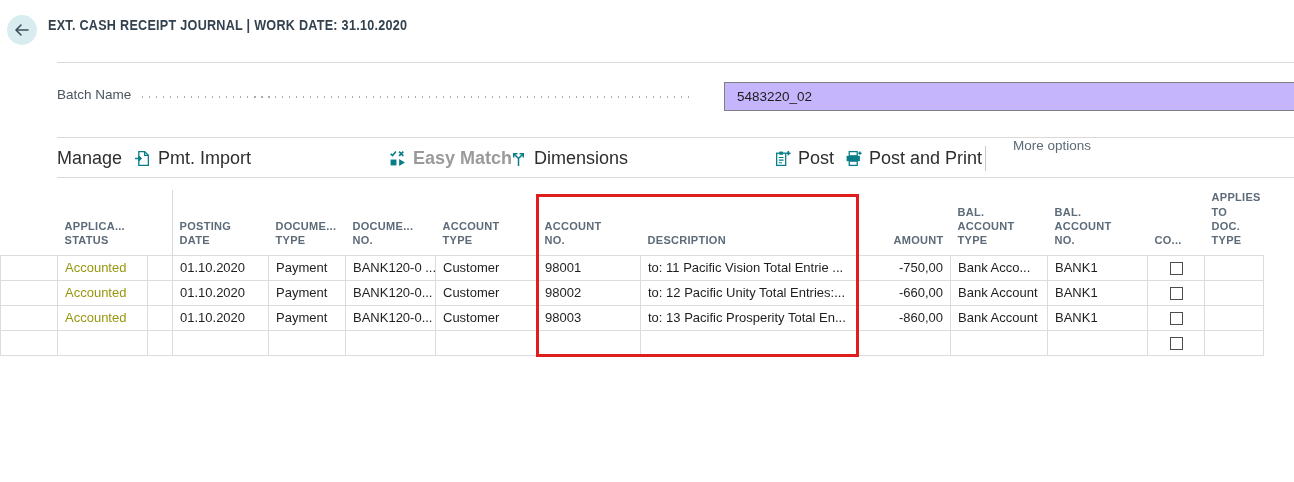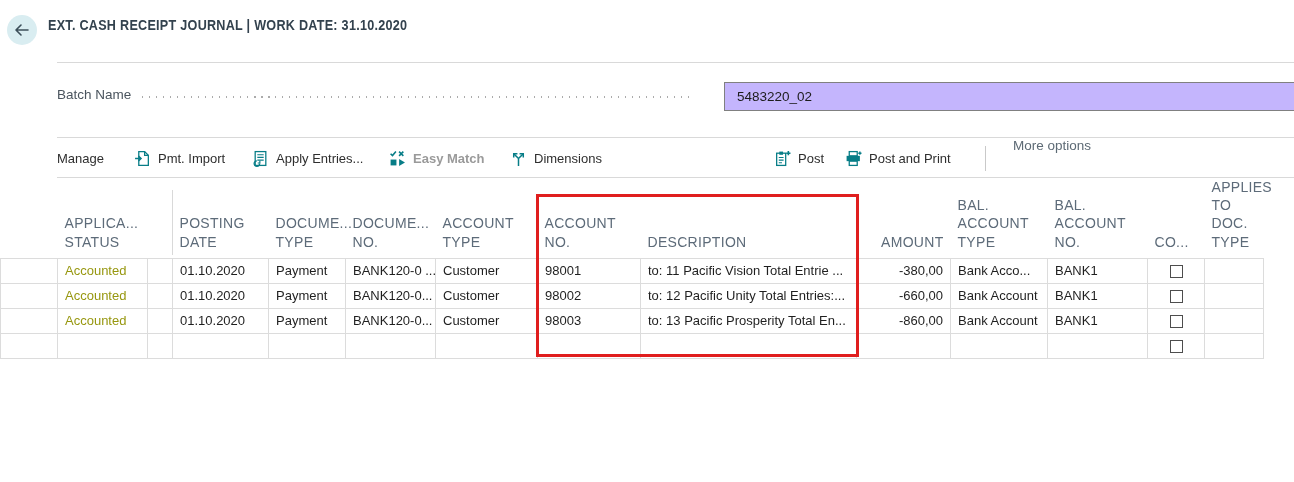--- a/index.html
+++ b/index.html
@@ -21,32 +21,32 @@
   .batch-label { position:absolute; left:57px; top:87px; font-size:13.5px; color:#4a545e; }
   .dotted-leader { position:absolute; left:142px; top:96px; width:548px; height:2px;
     background-image:repeating-linear-gradient(to right,#ababab 0 1.5px,transparent 1.5px 7px); }
   .batch-input { position:absolute; left:700px; top:82px; width:594px; height:29px;
     border:1px solid #808080; background:#c4b5fd; font-family:inherit; font-size:13.5px; color:#1c1c1c;
     padding:0 12px; outline:none;margin-left:24px; }
 
   
   .toolbar { position:absolute; left:0; top:138px; width:100%; height:40px; }
   .t-item { position:absolute; top:0; height:40px; display:flex; align-items:center; gap:7px;
-            font-size:13px; color:#2e2e2e; cursor:pointer; white-space:nowrap; }
+            font-size:18px; color:#2e2e2e; cursor:pointer; white-space:nowrap; }
   .t-item.disabled { color:#9a9a9a; cursor:default; }
   .t-item .ico { width:17px; height:17px; display:inline-flex; }
   .t-item .ico svg { width:100%; height:100%; }
   .tb-divider { position:absolute; left:985px; top:8px; width:1px; height:25px; background:#c9c9c9; }
   .more-options { position:absolute; left:1013px; top:0; height:40px; display:flex; 
                   font-size:13.5px; color:#5d6a75; cursor:pointer; }
 
   
   table.grid { position:absolute; left:0; top:178px; width:1263px; border-collapse:collapse; table-layout:fixed; }
   table.grid th { height:77px; vertical-align:bottom; text-align:left; padding:0 7px 7px 7px;
-    font-size:14px; font-weight:normal; color:#5d6b79; letter-spacing:.3px; line-height:1.3;
+    font-size:11px; font-weight:bold; color:#5d6b79; letter-spacing:.3px; line-height:1.3;
     white-space:pre-line; border:none; border-bottom:1px solid #dcdcdc; cursor:pointer; }
   table.grid th.num { text-align:right; }
   table.grid td { height:25px; border:1px solid #dcdcdc; font-size:13px; color:#1f1f1f;
     padding:0 7px; white-space:nowrap; overflow:hidden; vertical-align:middle; background:#fff; cursor:text; }
   table.grid td.num { text-align:right; }
   table.grid td.status { color:#97970f; }
   table.grid td.chk { text-align:center; padding:0; cursor:pointer; }
   .checkbox { width:13px; height:13px; border:1px solid #4d4d4d; background:#fff; display:inline-block;
               vertical-align:middle; }
 
@@ -85,31 +85,20 @@
     <div class="t-item" style="left:134px;">
       <span class="ico">
         <svg viewBox="0 0 16 16">
             <path d="M4.5 1.5h5.5L13.5 5v9.5h-9z" fill="none" stroke="#077d87" stroke-width="1.2"></path>
             <path d="M10 1.5V5h3.5" fill="none" stroke="#077d87" stroke-width="1.2"></path>
             <path d="M1 8h5" stroke="#077d87" stroke-width="1.4"></path>
             <path d="M4.2 5.8 6.6 8 4.2 10.2" fill="none" stroke="#077d87" stroke-width="1.4"></path>
           </svg>
       </span>
       <span>Pmt. Import</span>
-    </div>
-    <div class="t-item" style="left:252px;">
-      <span class="ico">
-        <svg viewBox="0 0 16 16">
-            <rect x="3" y="1.5" width="10" height="13" fill="none" stroke="#077d87" stroke-width="1.2"></rect>
-            <path d="M5 4.5h6M5 7h6M5 9.5h6" stroke="#077d87" stroke-width="1.1"></path>
-            <path d="M7.2 12.8a2.6 2.6 0 1 1-2.6-2.6" fill="none" stroke="#077d87" stroke-width="1.2"></path>
-            <path d="M7.4 10.2v2h-2" fill="none" stroke="#077d87" stroke-width="1.1"></path>
-          </svg>
-      </span>
-      <span>Apply Entries...</span>
     </div>
     <div class="t-item disabled" style="left:389px;font-weight:bold;">
       <span class="ico">
         <svg viewBox="0 0 16 16">
             <path d="M1.5 3.5 3.3 5.3 6.5 1.5" fill="none" stroke="#077d87" stroke-width="1.5"></path>
             <path d="M9.5 1.5l4 4M13.5 1.5l-4 4" stroke="#077d87" stroke-width="1.5"></path>
             <rect x="1.5" y="9" width="5.5" height="5.5" fill="#077d87"></rect>
             <path d="M9.5 8.5 15 11.75 9.5 15z" fill="#077d87"></path>
           </svg>
       </span>
@@ -206,21 +195,21 @@
       <tr>
         <td></td>
         <td class="status">Accounted</td>
         <td></td>
         <td>01.10.2020</td>
         <td>Payment</td>
         <td>BANK120-0 ...</td>
         <td>Customer</td>
         <td>98001</td>
         <td>to: 11 Pacific Vision Total Entrie ...</td>
-        <td class="num">-380,00</td>
+        <td class="num">-750,00</td>
         <td>Bank Acco...</td>
         <td>BANK1</td>
         <td class="chk"><span class="checkbox"></span></td>
         <td></td>
       </tr>
       <tr>
         <td></td>
         <td class="status">Accounted</td>
         <td></td>
         <td>01.10.2020</td>

